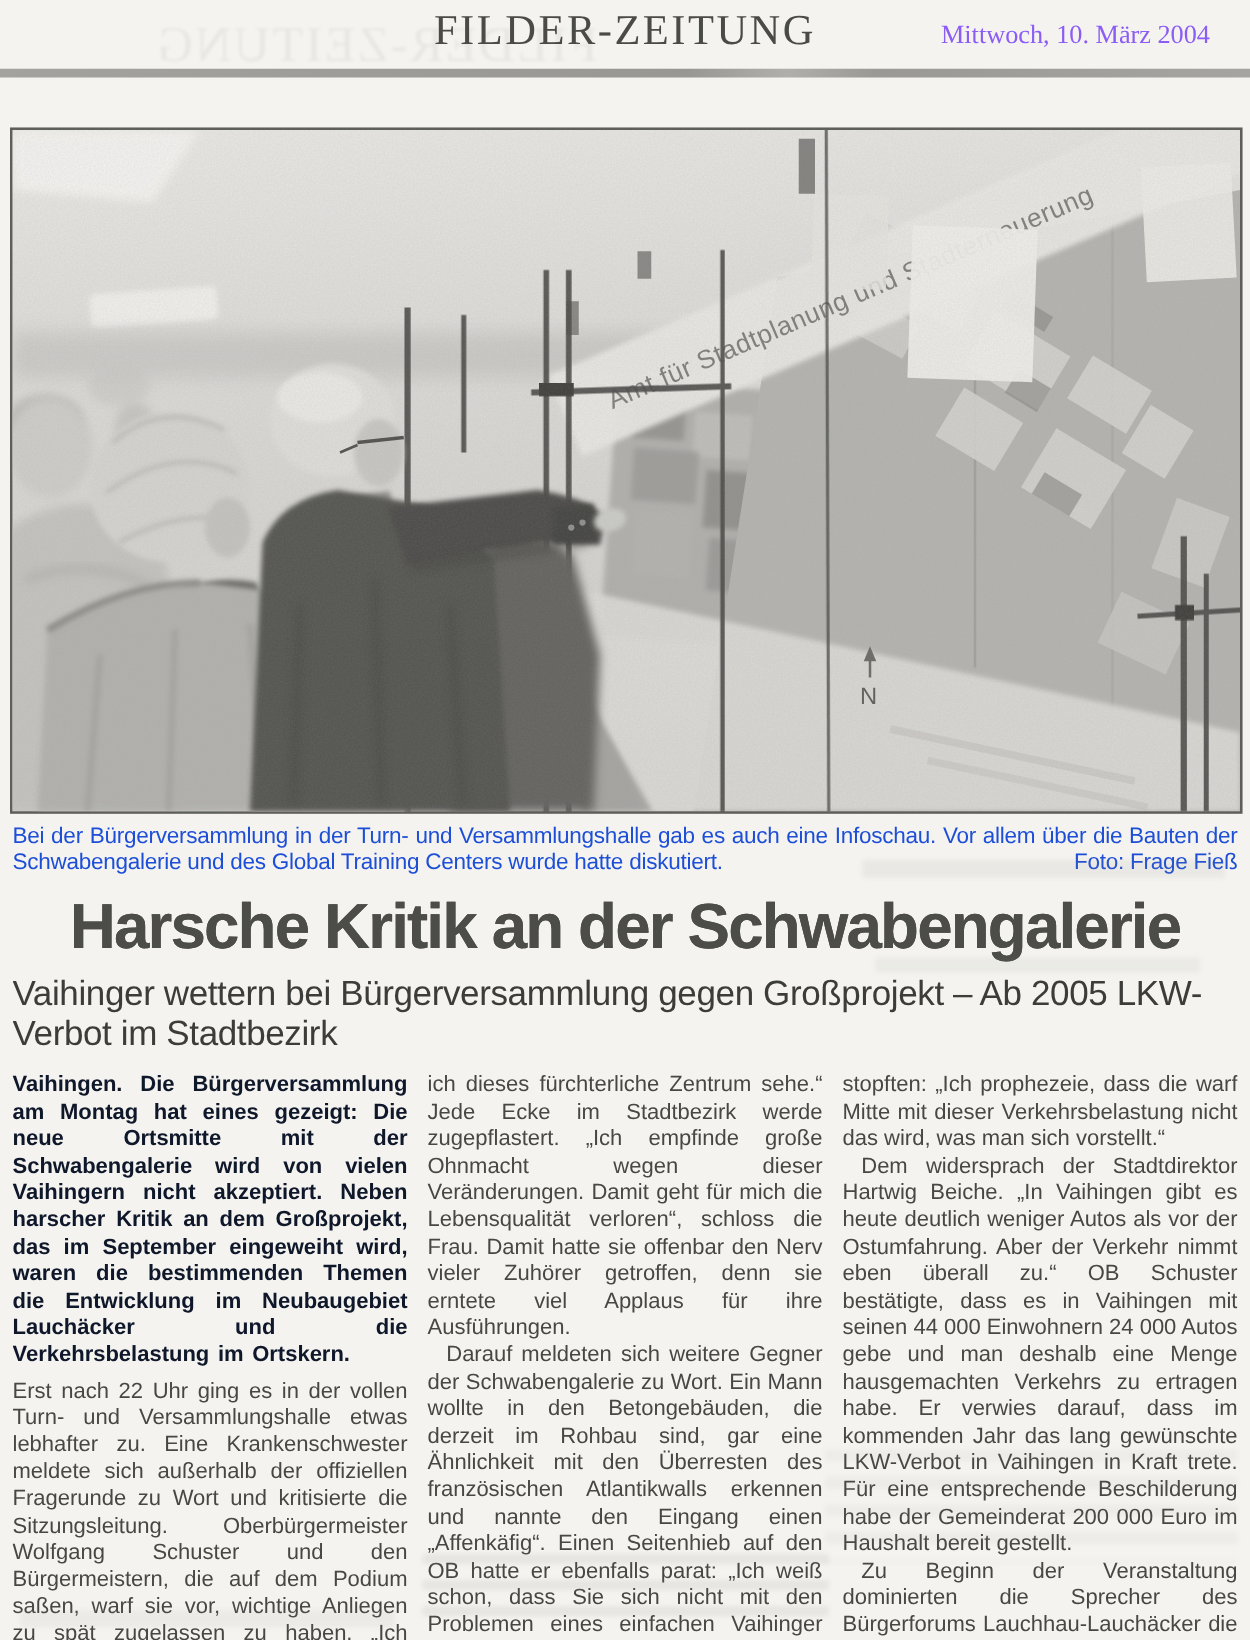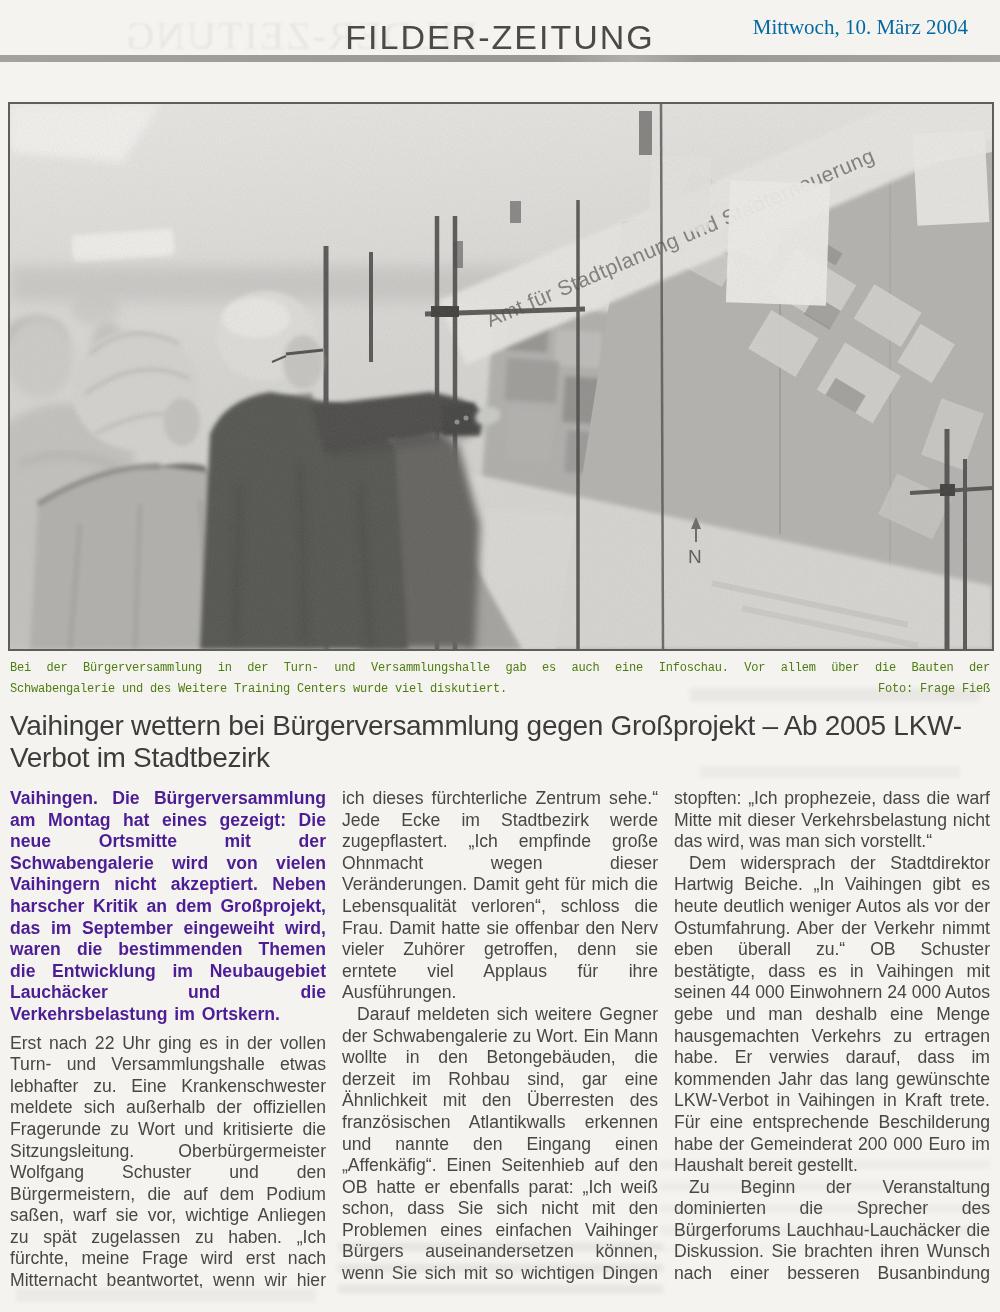--- a/index.html
+++ b/index.html
@@ -5,65 +5,65 @@
   html,body{margin:0;padding:0;background:#e9e8e4;}
   .page{
     position:relative; width:1000px; height:1312px; overflow:hidden;
     background:#f4f3ef;
     font-family:"Liberation Sans", sans-serif;
     color:#454543;
   }
   
   .masthead{position:relative; height:55px;}
   .mast-title{
-    position:absolute; left:0; right:0; top:6px; margin:12px;
+    position:absolute; left:0; right:0; top:6px; margin:0;
     text-align:center;
-    font-family:Liberation Sans, sans-serif; font-weight:400;
+    font-family:Liberation Serif, serif; font-weight:400;
     font-size:34px; letter-spacing:2px; color:#4a4a47;
   }
   .mast-ghost{
     position:absolute; left:128px; top:12px; width:350px; overflow:hidden;
     font-family:"Liberation Serif", serif; font-size:40px; letter-spacing:2px;
     color:#6e6e68; opacity:.09; transform:scaleX(-1); filter:blur(1.2px);
     white-space:nowrap; pointer-events:none;
   }
   .mast-date{
     position:absolute; right:32px; top:15px;
-    font-family:"Liberation Serif", serif; font-size:21px; color:#0369a1;
+    font-family:"Liberation Serif", serif; font-size:21px; color:#8b5cf6;
   }
   .rule{height:7px; background:linear-gradient(90deg,#a3a29f 0%,#989794 55%,#b0afac 63%,#9a9996 70%,#a5a4a1 100%);}
   
   figure.photo{
     margin:40px 8px 0 8px; padding:0;
     width:982px; height:545px;
     border:2px solid #5e5e5b; box-sizing:content-box;
     background:#d8d7d4; overflow:hidden;
   }
   figure.photo svg{display:block;}
   
-  .caption{margin:7px 10px 0 10px; font-size:12px; line-height:20.5px; color:#4d7c0f; letter-spacing:-0.2px;font-family:Liberation Mono, monospace;}
+  .caption{margin:7px 10px 0 10px; font-size:18px; line-height:20.5px; color:#1d4ed8; letter-spacing:-0.2px;}
   .cap-line1{text-align:justify; text-align-last:justify;}
   .cap-line2{display:flex; justify-content:space-between;}
   
   .headline{
     margin:14px 10px 0 10px; text-align:center;
     font-size:51px; line-height:1.08; font-weight:700;
     letter-spacing:-1.5px; color:#4c4c49;
     text-shadow:0 0 .5px #4c4c49;
   }
   .subheadline{
     margin:11px 10px 0 10px;
     font-size:28px; font-weight:400; letter-spacing:-0.3px; color:#3c3c3a;
   }
   
   .cols{display:flex; gap:16px; margin:14px 10px 0 10px; height:500px; overflow:hidden;}
   .col{flex:1; text-align:justify; font-size:17.6px; line-height:21.6px; color:#474745;}
   .col p{margin:0;}
   .col p.indent{text-indent:15px;}
-  .lead{font-weight:700; color:#4c1d95; word-spacing:2px; margin-bottom:7px !important;}
+  .lead{font-weight:700; color:#0f172a; word-spacing:2px; margin-bottom:7px !important;}
   
   .streak{position:absolute; pointer-events:none; filter:blur(2px);}
   .s1{left:338px; top:1243px; width:325px; height:56px; opacity:.13;
       background:repeating-linear-gradient(#8a8a86 0 8px, transparent 8px 21px);}
   .s2{left:690px; top:688px; width:290px; height:14px; opacity:.10; background:#8a8a86;}
   .s3{left:700px; top:766px; width:260px; height:12px; opacity:.08; background:#8a8a86;}
   .s4{left:16px; top:1288px; width:300px; height:14px; opacity:.08; background:#8a8a86;}
   .s5{left:660px; top:1160px; width:330px; height:90px; opacity:.06;
       background:repeating-linear-gradient(#7d7d79 0 9px, transparent 9px 22px);}
 </style>
@@ -225,25 +225,26 @@
         </g>
       </g>
 
       <rect width="982" height="545" filter="url(#grain)" opacity=".5"></rect>
     </svg>
   </figure>
 
   <div class="caption">
     <div class="cap-line1">Bei der Bürgerversammlung in der Turn- und Versammlungshalle gab es auch eine Infoschau. Vor allem über die Bauten der</div>
     <div class="cap-line2">
-      <span>Schwabengalerie und des Weitere Training Centers wurde viel diskutiert.</span>
+      <span>Schwabengalerie und des Global Training Centers wurde hatte diskutiert.</span>
       <span>Foto: Frage Fieß</span>
     </div>
   </div>
 
+  <h2 class="headline">Harsche Kritik an der Schwabengalerie</h2>
   <h3 class="subheadline">Vaihinger wettern bei Bürgerversammlung gegen Großprojekt – Ab 2005 LKW-Verbot im Stadtbezirk</h3>
 
   <div class="cols">
     <div class="col">
       <p class="lead">Vaihingen. Die Bürgerversammlung am Montag hat eines gezeigt: Die neue Ortsmitte mit der Schwabengalerie wird von vielen Vaihingern nicht akzeptiert. Neben harscher Kritik an dem Großprojekt, das im September eingeweiht wird, waren die bestimmenden Themen die Entwicklung im Neubaugebiet Lauchäcker und die Verkehrsbelastung im Ortskern.</p>
       <p>Erst nach 22 Uhr ging es in der vollen Turn- und Versammlungshalle etwas lebhafter zu. Eine Krankenschwester meldete sich außerhalb der offiziellen Fragerunde zu Wort und kritisierte die Sitzungsleitung. Oberbürgermeister Wolfgang Schuster und den Bürgermeistern, die auf dem Podium saßen, warf sie vor, wichtige Anliegen zu spät zugelassen zu haben. „Ich fürchte, meine Frage wird erst nach Mitternacht beantwortet, wenn wir hier so weitermachen“, so die Frau.</p>
 
     </div>
     <div class="col">
       <p>ich dieses fürchterliche Zentrum sehe.“ Jede Ecke im Stadtbezirk werde zugepflastert. „Ich empfinde große Ohnmacht wegen dieser Veränderungen. Damit geht für mich die Lebensqualität verloren“, schloss die Frau. Damit hatte sie offenbar den Nerv vieler Zuhörer getroffen, denn sie erntete viel Applaus für ihre Ausführungen.</p>

